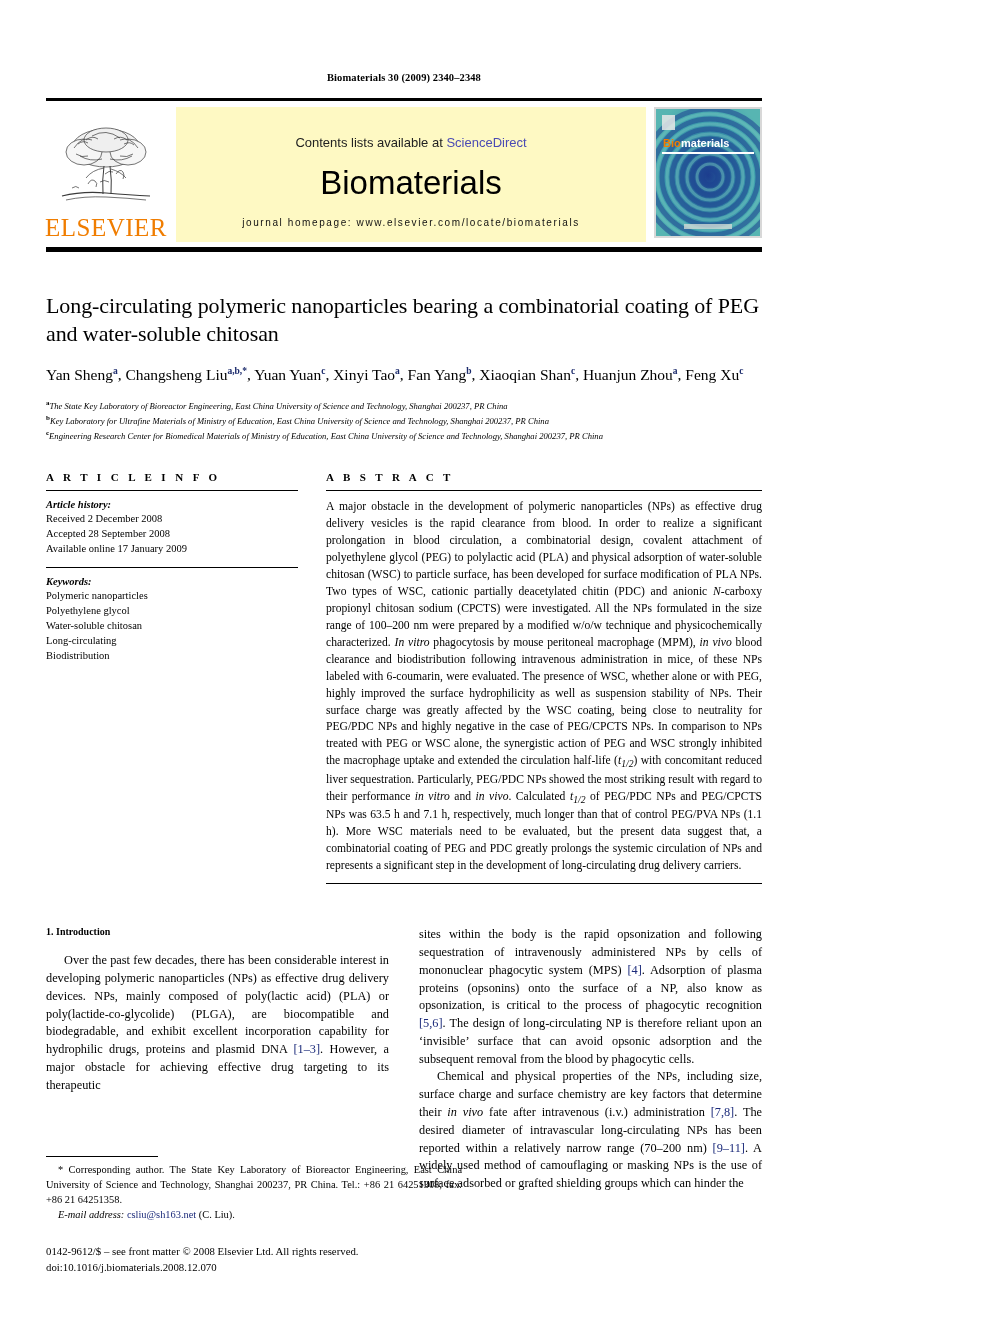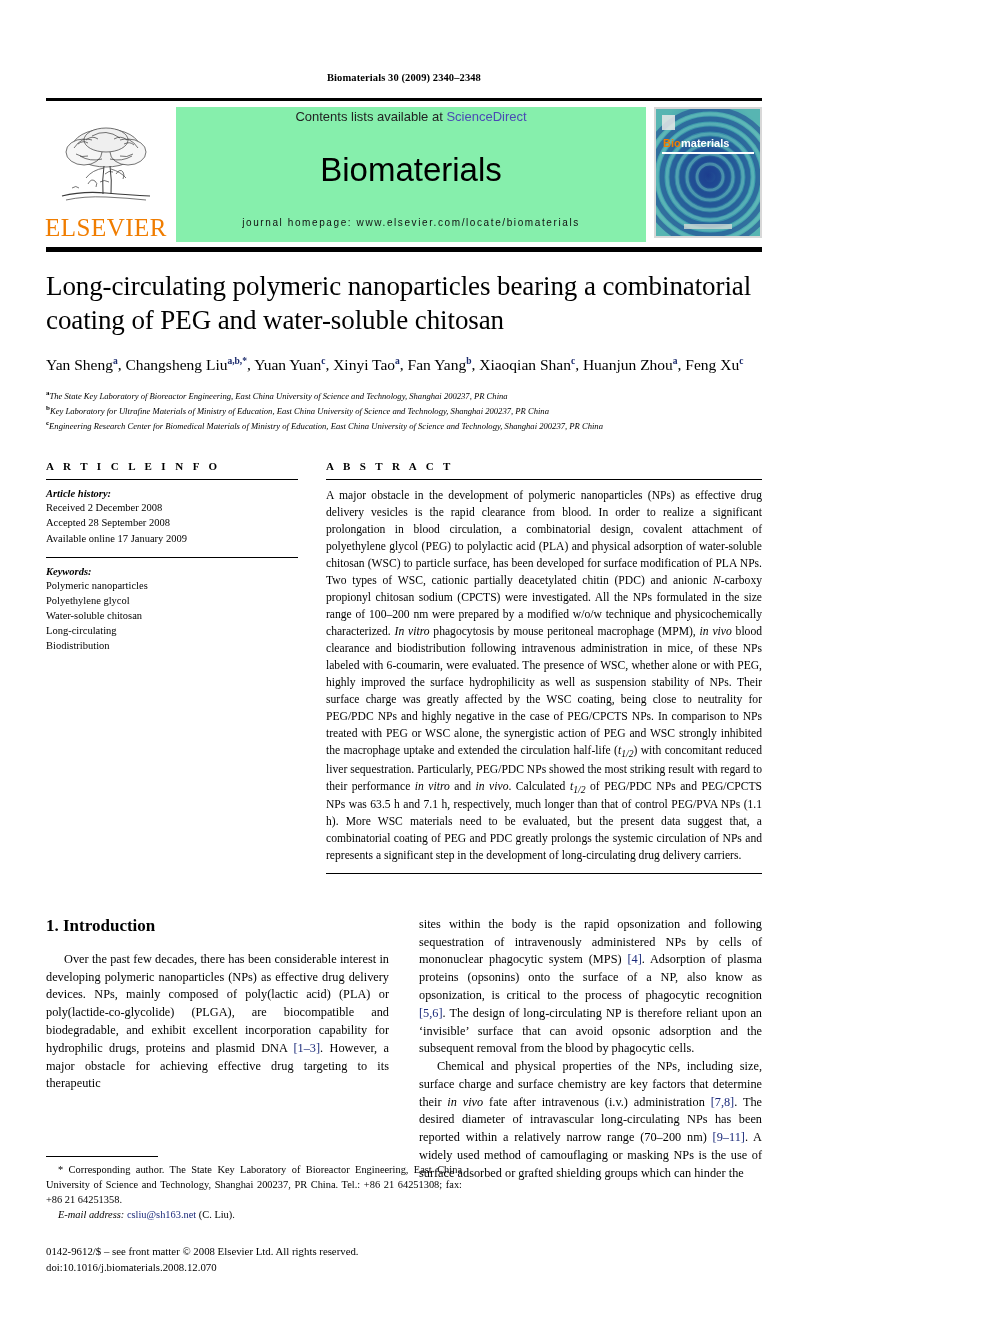--- a/index.html
+++ b/index.html
@@ -55,27 +55,27 @@
   .elsevier-word {
     font-family: "Liberation Serif", serif;
     color: #f07d00;
     font-size: 25px;
     letter-spacing: 0.5px;
     line-height: 1;
     margin-top: 1px;
   }
   .banner {
     flex: 1 1 auto;
-    background: #86efac;
+    background: #fef9c3;
     margin: 0 8px 0 10px;
     display: flex;
     flex-direction: column;
     align-items: center;
     justify-content: space-between;
-    padding: 2px 0 14px 0;
+    padding: 28px 0 14px 0;
   }
   .banner-top {
     font-family: "Liberation Sans", sans-serif;
     font-size: 13px;
     color: #222;
   }
   .banner-top .sd {
     color: #4a4ab4;
   }
   .banner-title {
@@ -92,23 +92,23 @@
     color: #111;
   }
   .cover {
     width: 108px;
     flex: 0 0 108px;
     position: relative;
   }
 
   
   .title {
-    font-size: 27px;
+    font-size: 22px;
     line-height: 1.26;
-    margin: 17px 0 0 0;
+    margin: 40px 0 0 0;
     font-weight: normal;
     letter-spacing: -0.1px;
   }
   .authors {
     font-size: 15.5px;
     line-height: 1.42;
     margin-top: 17px;
   }
   .authors sup { font-size: 9.5px; color:#1b2a6b; font-weight:bold; vertical-align: super;}
   .affils {
@@ -173,21 +173,21 @@
   .body-cols {
     display: flex;
     margin-top: 42px;
     column-gap: 30px;
   }
   .bcol {
     flex: 1 1 0;
     min-width: 0;
   }
   h2.section {
-    font-size: 17px;
+    font-size: 10px;
     font-weight: bold;
     margin: 0 0 15px 0;
   }
   .para {
     font-size: 12.3px;
     line-height: 1.445;
     text-align: justify;
     text-indent: 18px;
     margin: 0;
   }

